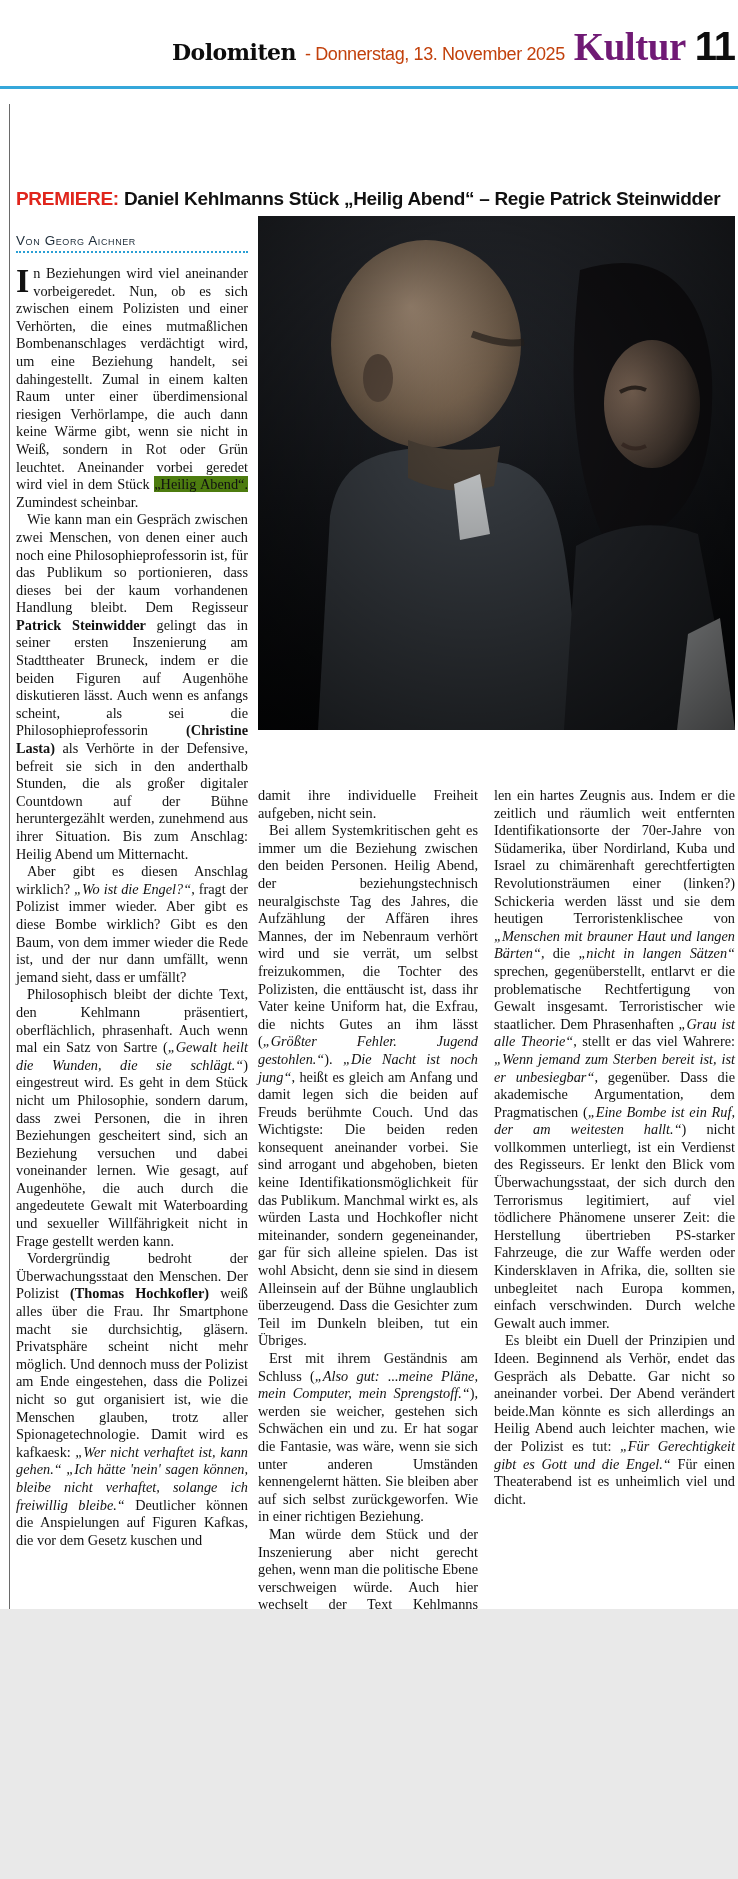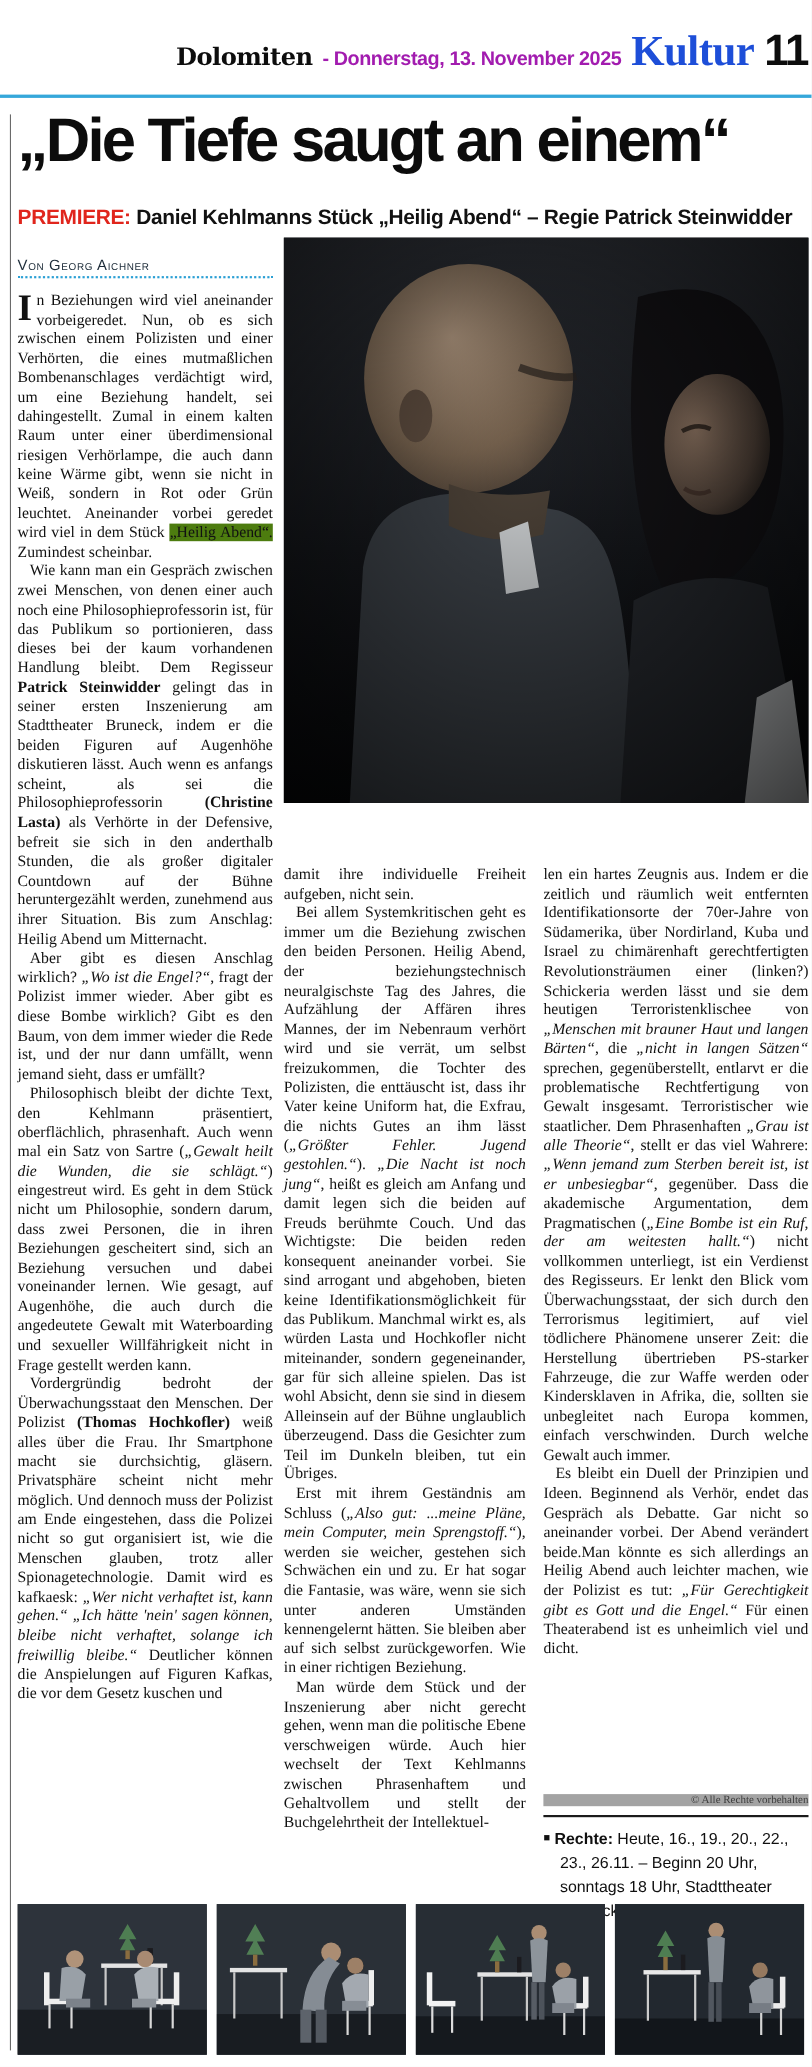--- a/index.html
+++ b/index.html
@@ -1,21 +1,21 @@
 <!DOCTYPE html>
 <html lang="de"><head>
 <meta charset="utf-8">
 <style>
   html,body{margin:0;padding:0;background:#e9e9e9;}
-  .page{position:relative;width:738px;height:1879px;background:#ffffff;margin:0 auto;overflow:hidden;
+  .page{position:relative;width:738px;height:1609px;background:#ffffff;margin:0 auto;overflow:hidden;
         font-family:"Liberation Serif",serif;color:#111;}
   
   .masthead{position:absolute;top:24px;right:3px;display:flex;align-items:baseline;gap:9px;white-space:nowrap;}
   .brand{font-family:"DejaVu Serif",serif;font-weight:bold;font-size:22px;letter-spacing:-0.5px;color:#0d0d0d;}
-  .dateline{font-family:"Liberation Sans",sans-serif;font-weight:bold;font-size:18px;letter-spacing:-0.4px;color:#a21caf;}
+  .dateline{font-family:"Liberation Sans",sans-serif;font-weight:normal;font-size:18px;letter-spacing:-0.4px;color:#c2410c;}
   .section{font-family:"Liberation Serif",serif;font-weight:bold;font-size:39px;letter-spacing:-0.5px;}
   .pagenum{font-family:"Liberation Sans",sans-serif;font-weight:bold;font-size:40px;letter-spacing:-1px;color:#0d0d0d;}
   .top-rule{position:absolute;top:86px;left:0;width:738px;height:3px;}
   .left-rule{position:absolute;top:104px;left:9px;width:1px;height:1760px;background:#6a6a6a;}
   
   .headline{position:absolute;top:96px;left:16px;width:716px;margin:0;
             font-family:"Liberation Sans",sans-serif;font-weight:bold;font-size:56px;line-height:62px;
             letter-spacing:-2.5px;color:#0c0c0c;white-space:nowrap;}
   .kicker{position:absolute;top:188px;left:16px;width:716px;
           font-family:"Liberation Sans",sans-serif;font-weight:bold;font-size:19px;letter-spacing:-0.3px;color:#111;}
@@ -52,27 +52,26 @@
   .thumb{width:172px;height:137px;background:#23272d;}
 </style>
 </head>
 <body>
 
 <div class="page">
 
   <div class="masthead">
     <span class="brand">Dolomiten</span>
     <span class="dateline">- Donnerstag, 13. November 2025</span>
-    <span class="section" style="color:#1d4ed8;">Kultur</span>
+    <span class="section" style="color:#701a75;">Kultur</span>
     <span class="pagenum">11</span>
   </div>
   <div class="top-rule" style="background:#35a7da;"></div>
   <div class="left-rule"></div>
 
-  <h1 class="headline">„Die Tiefe saugt an einem“</h1>
   <div class="kicker">
     <span class="kicker-label" style="color:#e0251c;">PREMIERE:</span><span class="kicker-text">Daniel Kehlmanns Stück „Heilig Abend“ – Regie Patrick Steinwidder</span>
   </div>
   <div class="byline">Von Georg Aichner</div>
 
   <div class="col col1">
       <p class="ni"><span class="dc">I</span><span class="seg-n">n Beziehungen wird viel aneinander vorbeigeredet. Nun, ob es sich zwischen einem Polizisten und einer Verhörten, die eines mutmaßlichen Bombenanschlages verdächtigt wird, um eine Beziehung handelt, sei dahingestellt. Zumal in einem kalten Raum unter einer überdimensional riesigen Verhörlampe, die auch dann keine Wärme gibt, wenn sie nicht in Weiß, sondern in Rot oder Grün leuchtet. Aneinander vorbei geredet wird viel in dem Stück </span><span class="seg-hl">„Heilig Abend“.</span><span class="seg-n"> Zumindest scheinbar.</span></p>
       <p><span class="seg-n">Wie kann man ein Gespräch zwischen zwei Menschen, von denen einer auch noch eine Philosophieprofessorin ist, für das Publikum so portionieren, dass dieses bei der kaum vorhandenen Handlung bleibt. Dem Regisseur </span><span class="seg-b">Patrick Steinwidder</span><span class="seg-n"> gelingt das in seiner ersten Inszenierung am Stadttheater Bruneck, indem er die beiden Figuren auf Augenhöhe diskutieren lässt. Auch wenn es anfangs scheint, als sei die Philosophieprofessorin </span><span class="seg-b">(Christine Lasta)</span><span class="seg-n"> als Verhörte in der Defensive, befreit sie sich in den anderthalb Stunden, die als großer digitaler Countdown auf der Bühne heruntergezählt werden, zunehmend aus ihrer Situation. Bis zum Anschlag: Heilig Abend um Mitternacht.</span></p>
       <p><span class="seg-n">Aber gibt es diesen Anschlag wirklich? </span><span class="seg-i">„Wo ist die Engel?“</span><span class="seg-n">, fragt der Polizist immer wieder. Aber gibt es diese Bombe wirklich? Gibt es den Baum, von dem immer wieder die Rede ist, und der nur dann umfällt, wenn jemand sieht, dass er umfällt?</span></p>
       <p><span class="seg-n">Philosophisch bleibt der dichte Text, den Kehlmann präsentiert, oberflächlich, phrasenhaft. Auch wenn mal ein Satz von Sartre (</span><span class="seg-i">„Gewalt heilt die Wunden, die sie schlägt.“</span><span class="seg-n">) eingestreut wird. Es geht in dem Stück nicht um Philosophie, sondern darum, dass zwei Personen, die in ihren Beziehungen gescheitert sind, sich an Beziehung versuchen und dabei voneinander lernen. Wie gesagt, auf Augenhöhe, die auch durch die angedeutete Gewalt mit Waterboarding und sexueller Willfährigkeit nicht in Frage gestellt werden kann.</span></p>

